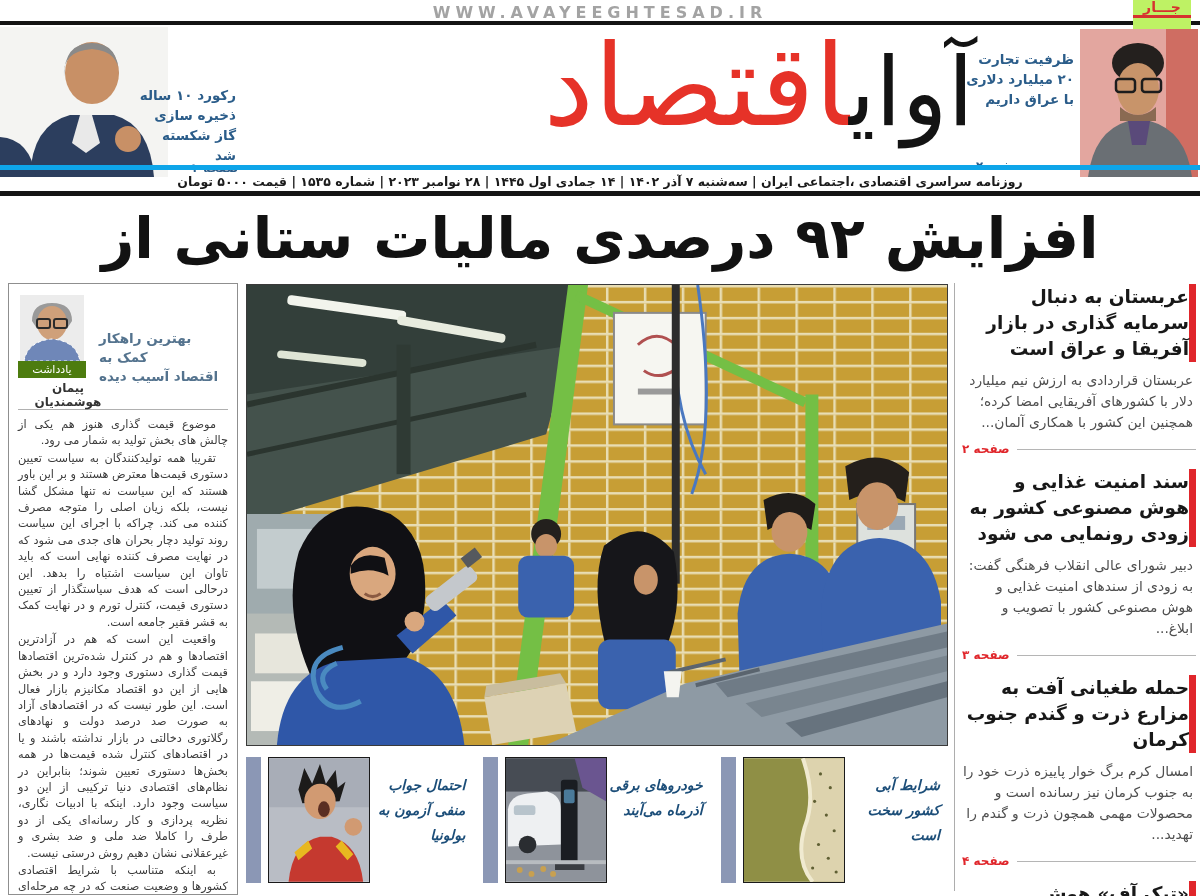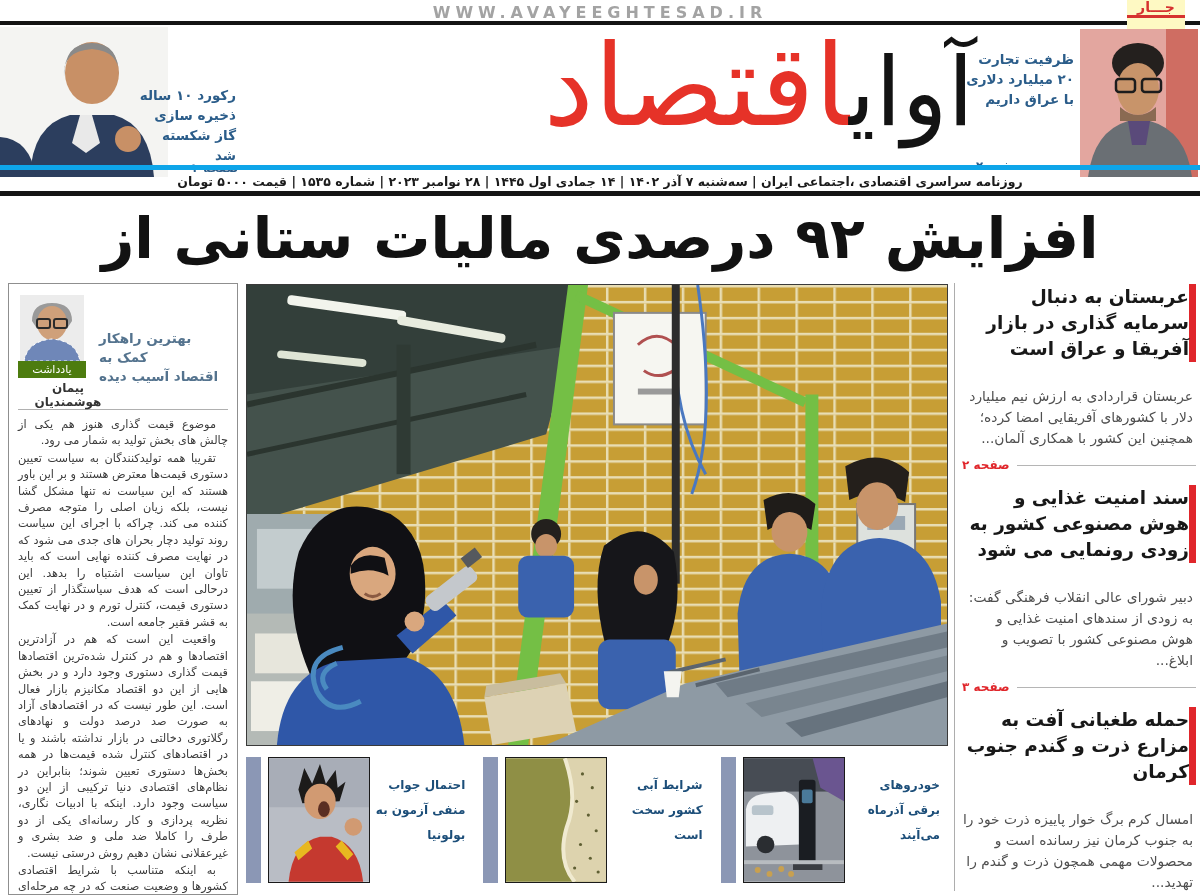--- a/index.html
+++ b/index.html
@@ -4,21 +4,21 @@
 <style>
   * { margin:0; padding:0; box-sizing:border-box; }
   html,body { background:#d8d8d8; }
   body { font-family:"DejaVu Sans", sans-serif; }
   .page { position:relative; width:1200px; height:896px; background:#ffffff; overflow:hidden; margin:0 auto; }
 
   
   .site-url { position:absolute; top:3px; left:0; width:100%; text-align:center;
     font-size:16px; letter-spacing:5px; color:#a3a3a3; font-weight:bold; }
   .rule-thin-top { position:absolute; top:21px; left:0; width:100%; height:4px; background:#141414; }
-  .watermark { position:absolute; top:0; right:15px; width:58px; height:34px; background:#fef9c3; }
+  .watermark { position:absolute; top:0; right:9px; width:58px; height:34px; background:#bef264; }
   .watermark .wm-text { color:#d6322f; font-weight:bold; font-size:14px; text-align:center; line-height:15px; letter-spacing:1px; }
   .watermark .wm-line { height:3px; background:#d6322f; }
 
   .logo { position:absolute; top:16px; right:226px; direction:rtl; white-space:nowrap;
     font-weight:400; font-size:95px; line-height:140px; letter-spacing:-2px; }
   .logo .lg-black { color:#131313; }
   .logo .lg-red { color:#e63228; font-size:113px; }
 
   .teaser-left { position:absolute; left:0; top:27px; width:252px; height:152px; }
   .teaser-left .t-photo { position:absolute; left:0; top:0; }
@@ -59,33 +59,33 @@
   .main-photo { position:absolute; left:246px; top:284px; width:702px; height:462px;
     border:1px solid #3a3a3a; background:#caa43c; }
 
   .v-divider { position:absolute; left:954px; top:283px; width:1px; height:608px; background:#adadad; }
 
   
   .right-col { position:absolute; left:962px; top:284px; width:234px; }
   .rc-title { direction:rtl; text-align:right; border-right:7px solid #e0262b; 
     font-size:18.5px; font-weight:bold; color:#181818; line-height:26px; }
   .rc-body { direction:rtl; text-align:right; color:#4f4f4f; font-size:13.8px; line-height:21px;
-    margin-top:24px; padding-right:3px; }
+    margin-top:8px; padding-right:3px; }
   .rc-pagerow { display:flex; align-items:center; gap:7px; margin:9px 0 13px 0; }
   .rc-page { color:#e0262b; font-size:12px; font-weight:bold; direction:rtl; white-space:nowrap; }
   .rc-line { flex:1; height:1px; background:#b5b5b5; }
 
   
   .bottom-row { position:absolute; left:246px; top:757px; width:702px; height:130px;
     display:flex; gap:10px; }
   .bt-box { flex:1; display:flex; }
   .bt-bar { width:15px; height:126px; background:#8b97b5; margin-right:7px; }
   .bt-photo { width:102px; height:126px; border:1px solid #1a1a1a; flex:none; }
-  .bt-text { flex:1; padding:16px 8px 0 2px; color:#1c4e79; font-size:12px; font-weight:bold;
-    line-height:25px; direction:rtl; text-align:right; }
+  .bt-text { flex:1; padding:16px 8px 0 2px; color:#1c4e79; font-size:14px; font-weight:bold;
+    line-height:25px; direction:rtl; text-align:right;font-style:italic; }
 </style>
 </head>
 <body>
 
 <div class="page">
 
   <div class="site-url">WWW.AVAYEEGHTESAD.IR</div>
   <div class="rule-thin-top"></div>
 
   <div class="watermark">
@@ -286,40 +286,20 @@
         <rect width="102" height="126" fill="#b9bdc5"></rect>
         <rect width="102" height="50" fill="#a8adb7"></rect>
         <polygon points="30,32 36,10 44,26 52,6 58,26 68,12 70,30 78,24 72,44 34,46" fill="#1c1b1a"></polygon>
         <ellipse cx="52" cy="44" rx="16" ry="18" fill="#d19a72"></ellipse>
         <ellipse cx="56" cy="52" rx="6" ry="8" fill="#5a2e22"></ellipse>
         <path d="M20 126 q4 -40 32 -46 l12 0 q28 8 32 46z" fill="#c5392f"></path>
         <path d="M26 96 l14 -12 4 8 -14 12z M74 84 l12 14 -6 6 -12 -14z" fill="#e8b820"></path>
         <circle cx="86" cy="70" r="9" fill="#d19a72"></circle>
       </svg>
       <div class="bt-text">احتمال جواب منفی آزمون به بولونیا</div>
-    </div>
-    <div class="bt-box">
-      <div class="bt-bar"></div>
-      <svg class="bt-photo" width="102" height="126" viewBox="0 0 102 126">
-        <rect width="102" height="126" fill="#8f8f45"></rect>
-        <path d="M60 0 q14 40 2 70 q-10 34 8 56 l32 0 0 -126z" fill="#ddd3ae"></path>
-        <path d="M60 0 q14 40 2 70 q-10 34 8 56" stroke="#f0ead0" stroke-width="4" fill="none"></path>
-        <g fill="#5f5f33">
-          <circle cx="78" cy="16" r="1.6"></circle>
-            <circle cx="88" cy="30" r="1.6"></circle>
-            <circle cx="72" cy="44" r="1.6"></circle>
-          <circle cx="84" cy="58" r="1.6"></circle>
-            <circle cx="92" cy="74" r="1.6"></circle>
-            <circle cx="76" cy="88" r="1.6"></circle>
-          <circle cx="86" cy="102" r="1.6"></circle>
-            <circle cx="94" cy="116" r="1.6"></circle>
-            <circle cx="70" cy="112" r="1.6"></circle>
-        </g>
-      </svg>
-      <div class="bt-text">شرایط آبی کشور سخت است</div>
     </div>
     <div class="bt-box">
       <div class="bt-bar"></div>
       <svg class="bt-photo" width="102" height="126" viewBox="0 0 102 126">
         <rect width="102" height="126" fill="#8e939b"></rect>
         <rect width="102" height="34" fill="#474c54"></rect>
         <polygon points="70,0 102,0 102,44 78,30" fill="#6a5590"></polygon>
         <path d="M2 52 q2 -14 20 -16 l20 -2 q14 4 14 18 l0 36 -54 2z" fill="#eef0f2"></path>
         <circle cx="22" cy="88" r="9" fill="#2a2d31"></circle>
         <rect x="8" y="48" width="22" height="10" rx="3" fill="#b8c4cc"></rect>
@@ -329,15 +309,35 @@
         <g fill="#c8a050">
           <circle cx="14" cy="114" r="3"></circle>
             <circle cx="26" cy="118" r="3"></circle>
             <circle cx="38" cy="113" r="3"></circle>
             <circle cx="48" cy="118" r="3"></circle>
         </g>
         <rect x="0" y="104" width="102" height="4" fill="#b8bcc0"></rect>
       </svg>
       <div class="bt-text">خودروهای برقی آذرماه می‌آیند</div>
     </div>
+    <div class="bt-box">
+      <div class="bt-bar"></div>
+      <svg class="bt-photo" width="102" height="126" viewBox="0 0 102 126">
+        <rect width="102" height="126" fill="#8f8f45"></rect>
+        <path d="M60 0 q14 40 2 70 q-10 34 8 56 l32 0 0 -126z" fill="#ddd3ae"></path>
+        <path d="M60 0 q14 40 2 70 q-10 34 8 56" stroke="#f0ead0" stroke-width="4" fill="none"></path>
+        <g fill="#5f5f33">
+          <circle cx="78" cy="16" r="1.6"></circle>
+            <circle cx="88" cy="30" r="1.6"></circle>
+            <circle cx="72" cy="44" r="1.6"></circle>
+          <circle cx="84" cy="58" r="1.6"></circle>
+            <circle cx="92" cy="74" r="1.6"></circle>
+            <circle cx="76" cy="88" r="1.6"></circle>
+          <circle cx="86" cy="102" r="1.6"></circle>
+            <circle cx="94" cy="116" r="1.6"></circle>
+            <circle cx="70" cy="112" r="1.6"></circle>
+        </g>
+      </svg>
+      <div class="bt-text">شرایط آبی کشور سخت است</div>
+    </div>
   </div>
 
 </div>
 
 </body></html>

